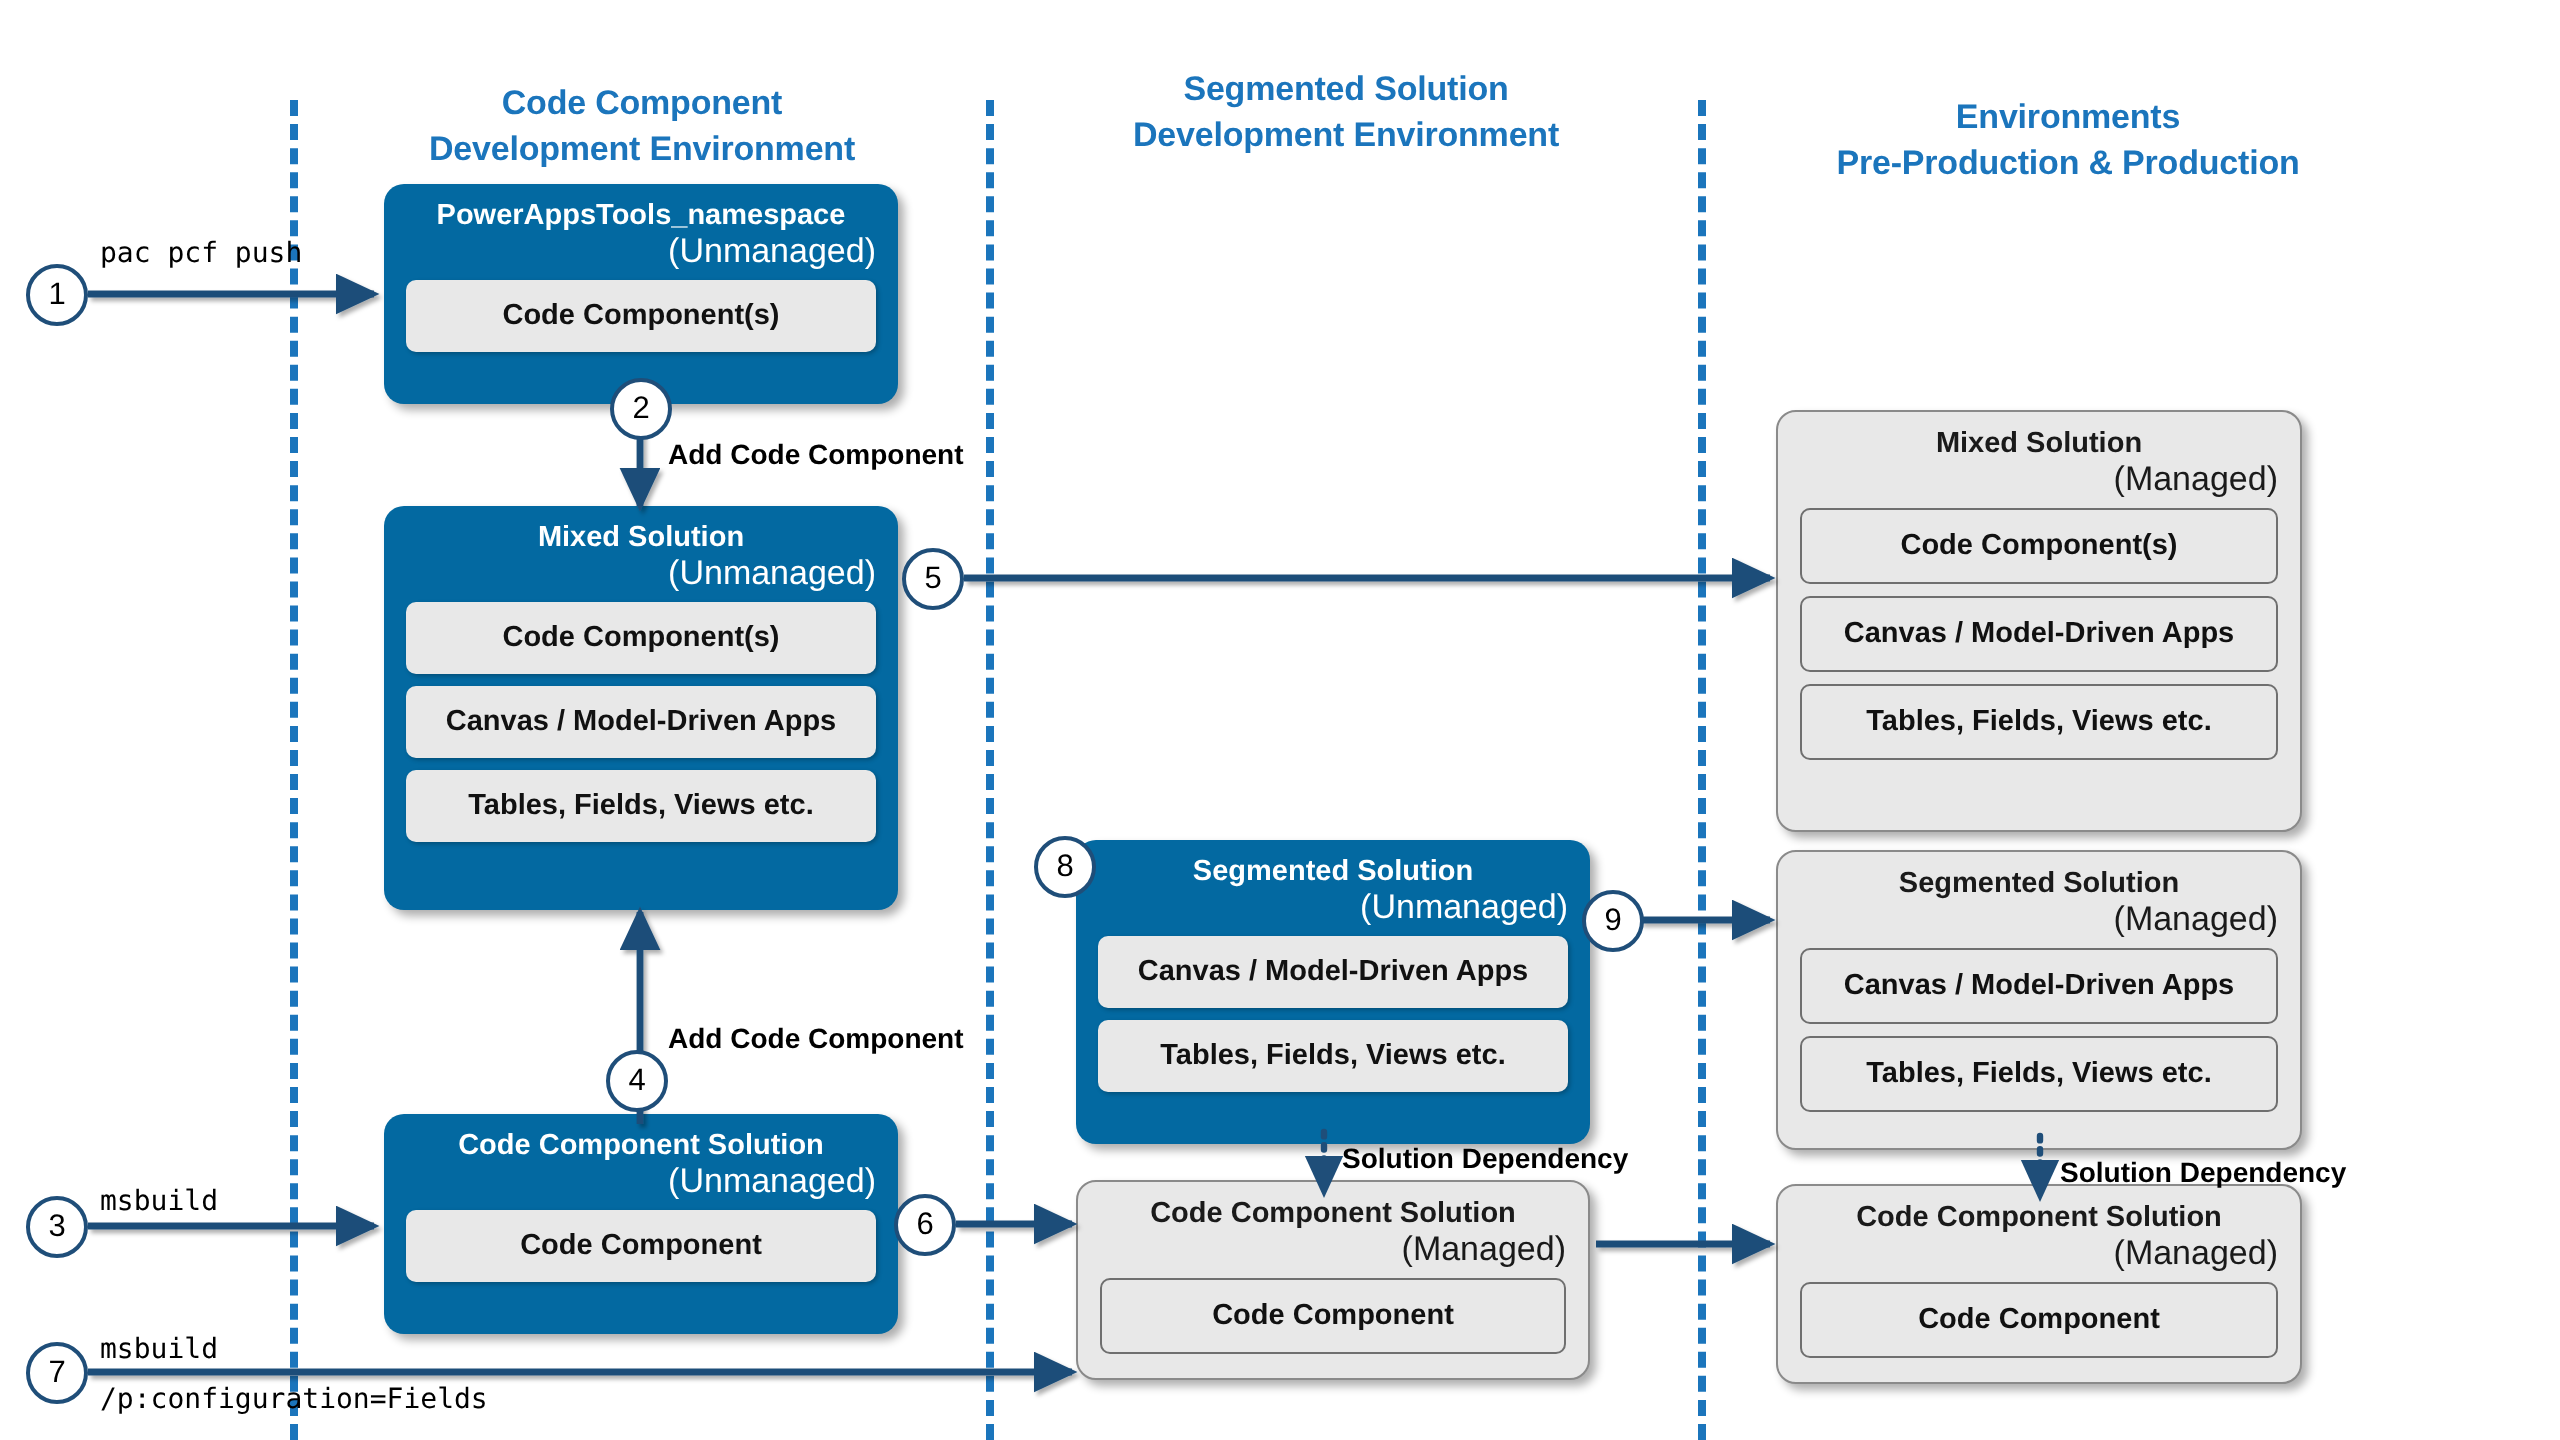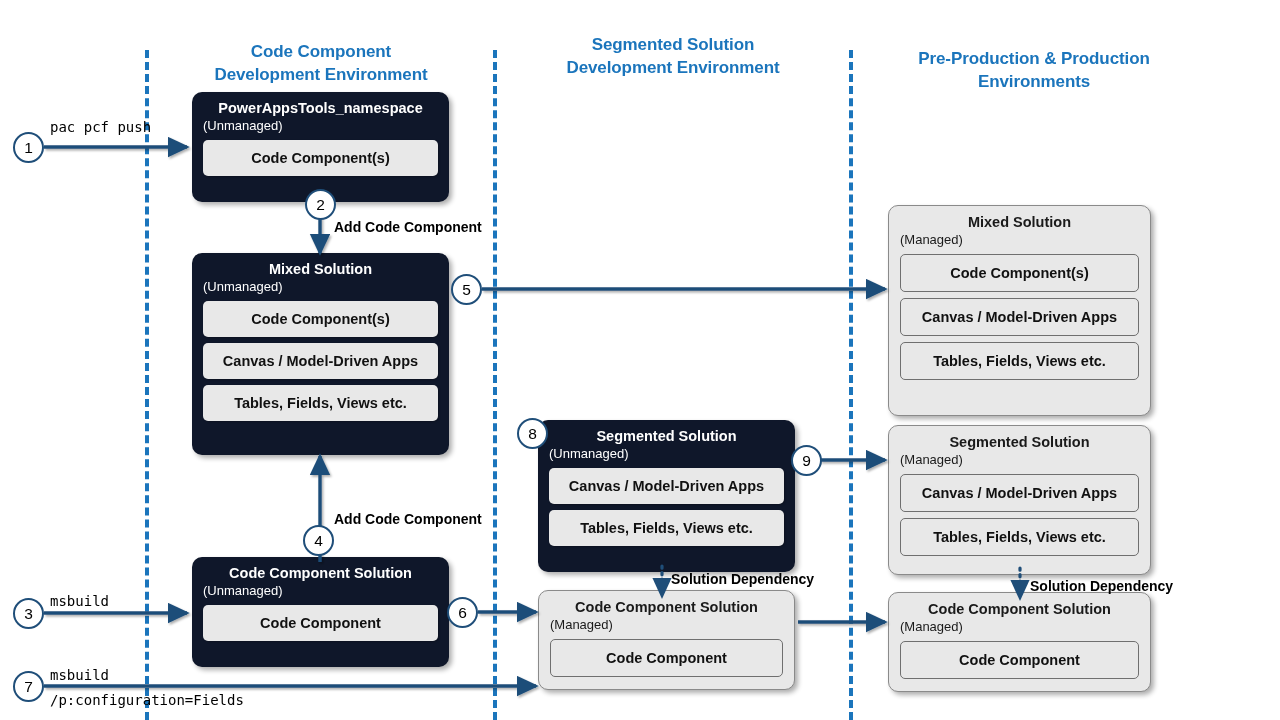--- a/index.html
+++ b/index.html
@@ -39,38 +39,38 @@
   
   .sol {
     position: absolute;
     border-radius: 10px;
     box-shadow: 3px 3px 5px rgba(0,0,0,0.32);
     padding: 7px 11px 11px 11px;
     display: flex;
     flex-direction: column;
   }
   .sol.purple {
-    background: #0f172a;
+    background: #0369a1;
     color: #ffffff;
   }
   .sol.grey {
     background: #E8E8E8;
     border: 1.5px solid #8a8a8a;
     color: #1a1a1a;
   }
   .sol-title {
     text-align: center;
     font-weight: bold;
     font-size: 14.5px;
     line-height: 18px;
   }
   .sol-sub {
-    text-align: left;
+    text-align: right;
     font-weight: normal;
-    font-size: 13px;
+    font-size: 17px;
     line-height: 17px;
     margin-bottom: 6px;
   }
   .sol.grey .sol-title { font-weight: bold; }
   .chip {
     background: #E8E8E8;
     color: #111111;
     border-radius: 5px;
     text-align: center;
     font-weight: bold;
@@ -137,22 +137,22 @@
 
   <div class="col-header" style="left:175px; top:40px; width:292px;">
     <div>Code Component</div>
     <div>Development Environment</div>
   </div>
   <div class="col-header" style="left:527px; top:33px; width:292px;">
     <div>Segmented Solution</div>
     <div>Development Environment</div>
   </div>
   <div class="col-header" style="left:888px; top:47px; width:292px;">
+    <div>Environments</div>
     <div>Pre-Production &amp; Production</div>
-    <div>Environments</div>
   </div>
 
   <div class="divider" style="left:145px;"></div>
   <div class="divider" style="left:493px;"></div>
   <div class="divider" style="left:849px;"></div>
 
   <svg class="wires" viewBox="0 0 1280 720">
     <defs>
       <marker id="ah" markerWidth="7" markerHeight="7" refX="5.6" refY="3" orient="auto">
         <path d="M0,0 L6.4,3 L0,6 z" fill="#1F4E79"></path>

